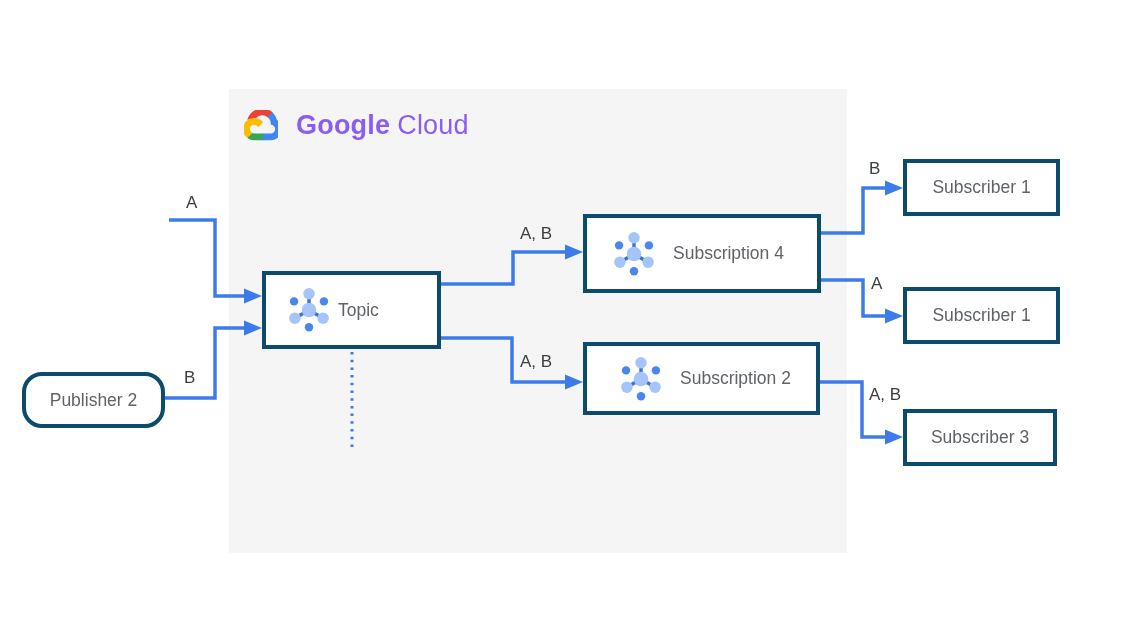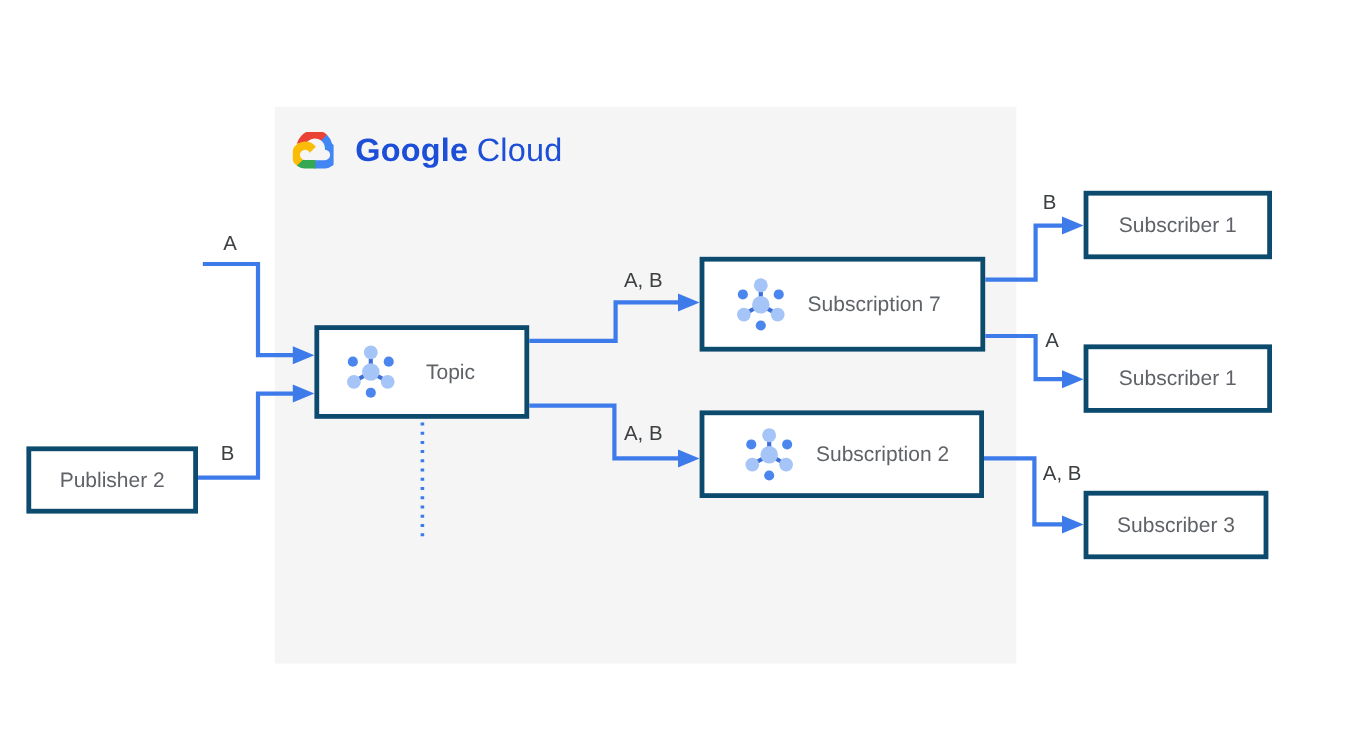--- a/index.html
+++ b/index.html
@@ -1,19 +1,19 @@
 <!DOCTYPE html>
 <html><head>
 <meta charset="utf-8">
 <style>
   html,body{margin:0;padding:0;background:#ffffff;font-family:"Liberation Sans",sans-serif;}
   .stage{position:relative;width:1122px;height:629px;background:#ffffff;overflow:hidden;}
   .panel{position:absolute;left:229px;top:89px;width:618px;height:464px;background:#f5f5f5;}
   .logo{position:absolute;left:244px;top:110px;display:flex;align-items:center;gap:18px;}
-  .logo-text{font-size:27px;color:#1d4ed8;white-space:nowrap;letter-spacing:.2px;}
+  .logo-text{font-size:27px;color:#8b5cf6;white-space:nowrap;letter-spacing:.2px;}
   .logo-text .primary{font-weight:700;margin-right:7px;}
   .logo-text .secondary{font-weight:400;}
   .edges-layer{position:absolute;left:0;top:0;width:1122px;height:629px;pointer-events:none;}
   .edge-line{fill:none;stroke:#3e7bea;stroke-width:3.5px;}
   .edge-line.dotted{stroke-width:3px;stroke-dasharray:2.5 5.2;}
   .edge-head{fill:#3e7bea;stroke:none;}
   .node{position:absolute;box-sizing:border-box;background:#ffffff;border:4px solid #0c4a6e;
         display:flex;align-items:center;color:#5f6368;font-size:17.5px;}
   .node.centered{justify-content:center;}
   .node .pubsub-svg{flex:none;}
@@ -86,37 +86,37 @@
     <g>
       <path class="edge-line" d="M820 382 H862 V437 H887"></path>
       <polygon class="edge-head" points="903,437 885,429.5 885,444.5"></polygon>
     </g>
     <g>
       <path class="edge-line dotted" d="M352 352 V449"></path>
     </g>
   </svg>
 
 
-  <div class="node centered" style="left:22px;top:372px;width:143px;height:56px;">
+  <div class="node centered" style="left:22px;top:372px;width:143px;height:56px;border-radius:20px;">
     <span class="node-label">Publisher 2</span>
   </div>
 
-  <div class="node" style="left:262px;top:271px;width:179px;height:78px;padding-left:20px;gap:23px;">
+  <div class="node" style="left:262px;top:271px;width:179px;height:78px;padding-left:20px;gap:6px;">
     <svg class="pubsub-svg" width="46" height="46">
         <use href="#pubsub"></use>
       </svg>
     <span class="node-label">Topic</span>
   </div>
 
 
   <div class="node" style="left:583px;top:214px;width:238px;height:79px;padding-left:24px;gap:16px;">
     <svg class="pubsub-svg" width="46" height="46">
         <use href="#pubsub"></use>
       </svg>
-    <span class="node-label">Subscription 7</span>
+    <span class="node-label">Subscription 4</span>
   </div>
 
   <div class="node" style="left:583px;top:342px;width:237px;height:73px;padding-left:31px;gap:16px;">
     <svg class="pubsub-svg" width="46" height="46">
         <use href="#pubsub"></use>
       </svg>
     <span class="node-label">Subscription 2</span>
   </div>
 
   <div class="node centered" style="left:903px;top:159px;width:157px;height:57px;">

